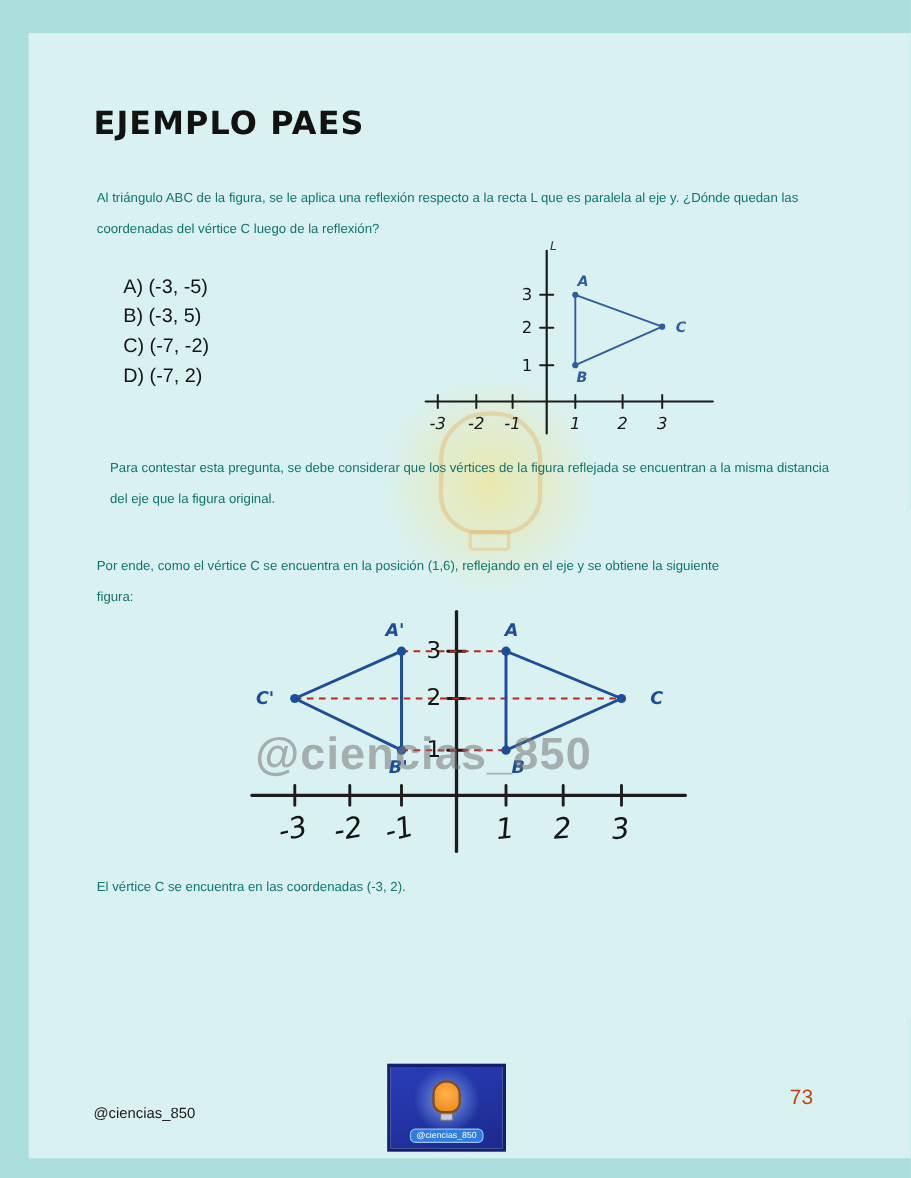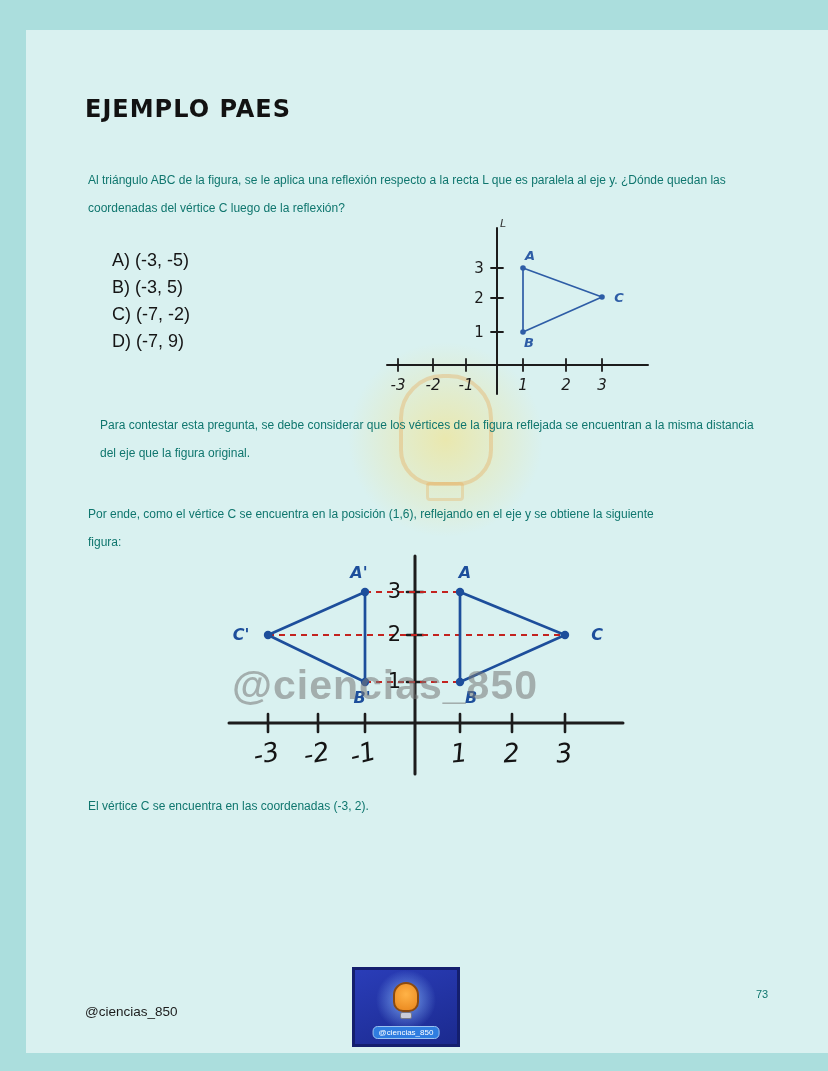--- a/index.html
+++ b/index.html
@@ -1,21 +1,21 @@
 <!DOCTYPE html>
 <html><head>
 <meta charset="utf-8">
 <style>
   html,body { margin:0; padding:0; }
   body { background:#abdedd; font-family:"Liberation Sans", sans-serif; }
   .canvas { position:relative; width:828px; height:1071px; background:#abdedd; overflow:hidden; }
   .sheet { position:absolute; left:26px; top:30px; right:0; bottom:18px; background:#d9f1f0; }
 
   .title { position:absolute; left:85px; top:95px; margin:0; font-family:"DejaVu Sans", sans-serif;
-           font-size:24px; font-weight:800; letter-spacing:1px; color:#121212; }
+           font-size:29px; font-weight:800; letter-spacing:1px; color:#121212; }
 
   .para { position:absolute; font-size:12px; line-height:27.5px; color:#0f766e; }
   .q    { left:88px; top:155px; width:645px; }
   .e1   { left:100px; top:400px; width:660px; }
   .e2   { left:88px; top:489px; width:575px; }
   .ans  { left:88px; top:781px; width:660px; }
 
   .choices { position:absolute; left:112px; top:247px; font-size:18px; line-height:27px; color:#151515; }
   .choice  { display:flex; gap:5px; }
 
@@ -45,21 +45,21 @@
   .hwbig { font-size:26px; fill:#141414; font-style:italic; }
   .hwybig{ font-size:21px; fill:#141414; }
   .plabel-s { font-size:13px; fill:#2e5da6; font-weight:bold; font-style:italic; }
   .plabel-l { font-size:16px; fill:#1d4e9b; font-weight:bold; font-style:italic; }
   .lsmall   { font-size:11px; fill:#333; font-style:italic; }
 
   .watermark { position:absolute; left:232px; top:662px; font-size:41px; font-weight:600;
                color:#787878; opacity:.55; letter-spacing:1px; pointer-events:none; }
 
   .footer-handle { position:absolute; left:85px; top:1004px; font-size:13.5px; color:#1c1c1c; }
-  .page-number   { position:absolute; left:756px; top:988px; font-size:11px; color:#0f766e; }
+  .page-number   { position:absolute; left:718px; top:988px; font-size:19px; color:#c2410c; }
 
   .logo { position:absolute; left:352px; top:967px; width:108px; height:80px; box-sizing:border-box;
           background:linear-gradient(160deg,#2a3db8,#1b2a8f); border:3px solid #141f6e; }
   .logo-glow { position:absolute; left:50%; top:40%; width:60px; height:60px; transform:translate(-50%,-50%);
                border-radius:50%; background:radial-gradient(closest-side, rgba(140,190,255,.8), rgba(140,190,255,0)); }
   .logo-bulb { position:absolute; left:50%; top:12px; transform:translateX(-50%); width:26px; height:30px;
                background:radial-gradient(circle at 50% 40%, #ffb347, #e8851c);
                border:2px solid #8a4a10; border-radius:13px 13px 10px 10px; box-sizing:border-box; }
   .logo-bulb-base { position:absolute; left:50%; top:42px; transform:translateX(-50%); width:12px; height:7px;
                     background:#c9cbd8; border:1px solid #77798a; border-radius:2px; box-sizing:border-box; }
@@ -89,21 +89,21 @@
     <div class="choice">
       <span>B)</span>
       <span>(-3, 5)</span>
     </div>
     <div class="choice">
       <span>C)</span>
       <span>(-7, -2)</span>
     </div>
     <div class="choice">
       <span>D)</span>
-      <span>(-7, 9)</span>
+      <span>(-7, 2)</span>
     </div>
   </div>
 
   <svg class="dsvg" style="left:372px; top:218px;" width="285" height="182" viewBox="0 0 285 182">
     <line class="axis thin" x1="125" y1="10" x2="125" y2="176"></line>
     <line class="axis thin" x1="15" y1="147" x2="276" y2="147"></line>
     <text class="lsmall" x="128" y="9">L</text>
 
     <line class="tick thin" x1="26" y1="141" x2="26" y2="153"></line>
     <line class="tick thin" x1="61" y1="141" x2="61" y2="153"></line>

